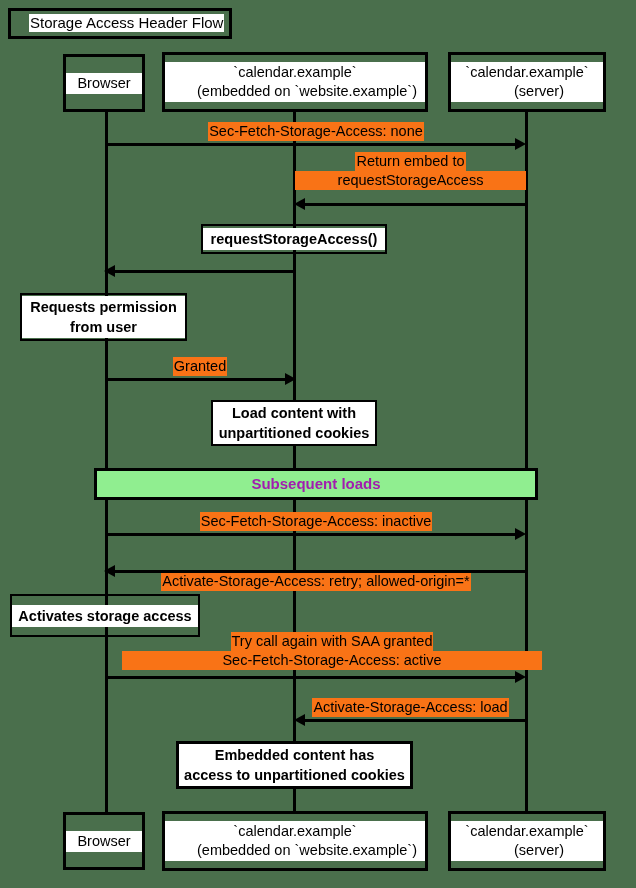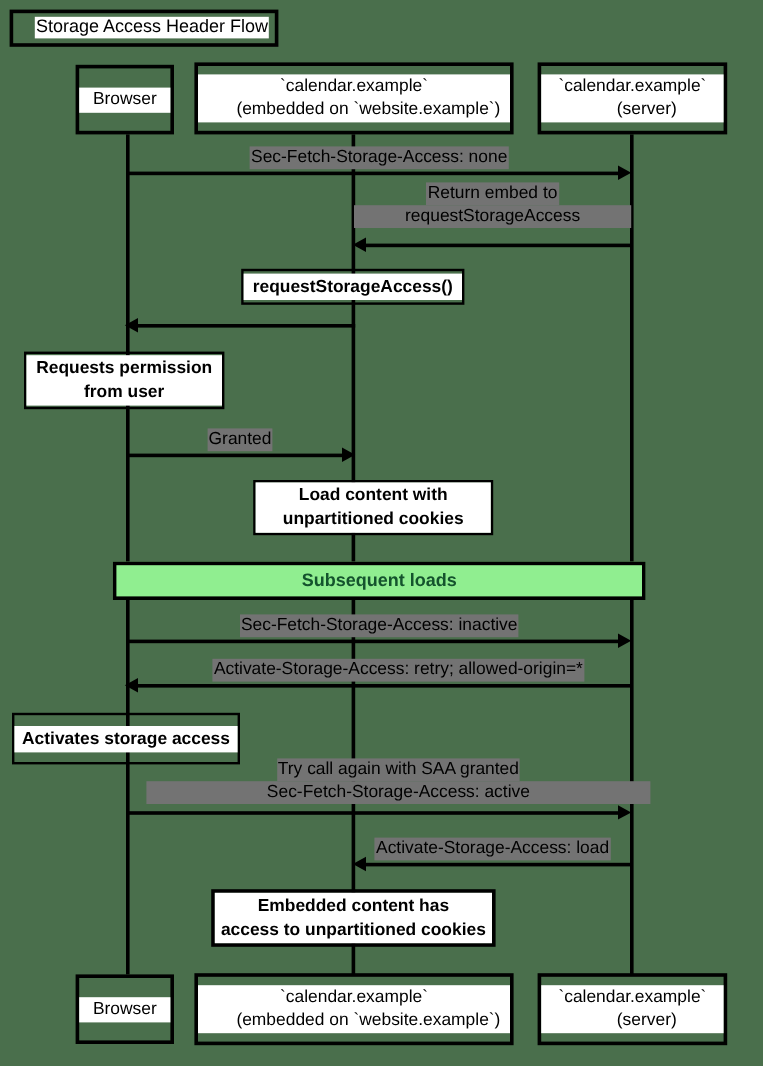--- a/index.html
+++ b/index.html
@@ -74,21 +74,21 @@
   .arrowhead.left  { border-right: 11px solid #000; }
 
   
   .msg-label {
     font-size: 14.5px;
     line-height: 19px;
     text-align: center;
     white-space: nowrap;
   }
   .msg-label span {
-    background: #737373;
+    background: #f97316;
     display: inline-block;
     padding: 0 1px;
   }
   .msg-label .l2 { display: block; }
 
   
   .note {
     border: 2px solid #000;
     background: transparent;
     display: flex;
@@ -113,21 +113,21 @@
     border: 3px solid #000;
     background: #90ee90;
     display: flex;
     align-items: center;
     justify-content: center;
   }
   #section-bar .sectxt {
     font-size: 15px;
     font-weight: bold;
     line-height: 20px;
-    color: #14532d;
+    color: #a21caf;
   }
 </style>
 </head>
 <body>
 
 <div class="abs" id="diagram-title">
   <span class="txt">Storage Access Header Flow</span>
 </div>
 
 <div class="abs lifeline" style="left:105px; top:112px; height:700px;"></div>
@@ -178,38 +178,38 @@
     <span class="l2">from user</span>
   </span>
 </div>
 
 <div class="abs msg-label" style="left:106px; top:357px; width:188px;">
   <span>Granted</span>
 </div>
 <div class="abs arrow-line" style="left:106px; top:378px; width:180px;"></div>
 <div class="abs arrowhead right" style="left:285px; top:373px;"></div>
 
-<div class="abs note" style="left:211px; top:400px; width:200px; height:46px;">
+<div class="abs note" style="left:211px; top:400px; width:166px; height:46px;">
   <span class="ntxt">
     <span>Load content with</span>
     <span class="l2">unpartitioned cookies</span>
   </span>
 </div>
 
 <div class="abs" id="section-bar" style="left:94px; top:468px; width:444px; height:32px;">
   <span class="sectxt">Subsequent loads</span>
 </div>
 
 <div class="abs msg-label" style="left:106px; top:512px; width:420px;">
   <span>Sec-Fetch-Storage-Access: inactive</span>
 </div>
 <div class="abs arrow-line" style="left:106px; top:533px; width:410px;"></div>
 <div class="abs arrowhead right" style="left:515px; top:528px;"></div>
 
-<div class="abs msg-label" style="left:106px; top:549px; width:420px;margin-left:16px;">
+<div class="abs msg-label" style="left:106px; top:572px; width:420px;">
   <span>Activate-Storage-Access: retry; allowed-origin=*</span>
 </div>
 <div class="abs arrow-line" style="left:114px; top:570px; width:413px;"></div>
 <div class="abs arrowhead left" style="left:104px; top:565px;"></div>
 
 <div class="abs note" style="left:10px; top:594px; width:190px; height:43px;">
   <span class="ntxt">Activates storage access</span>
 </div>
 
 <div class="abs msg-label" style="left:106px; top:632px; width:420px;margin-left:16px;">

